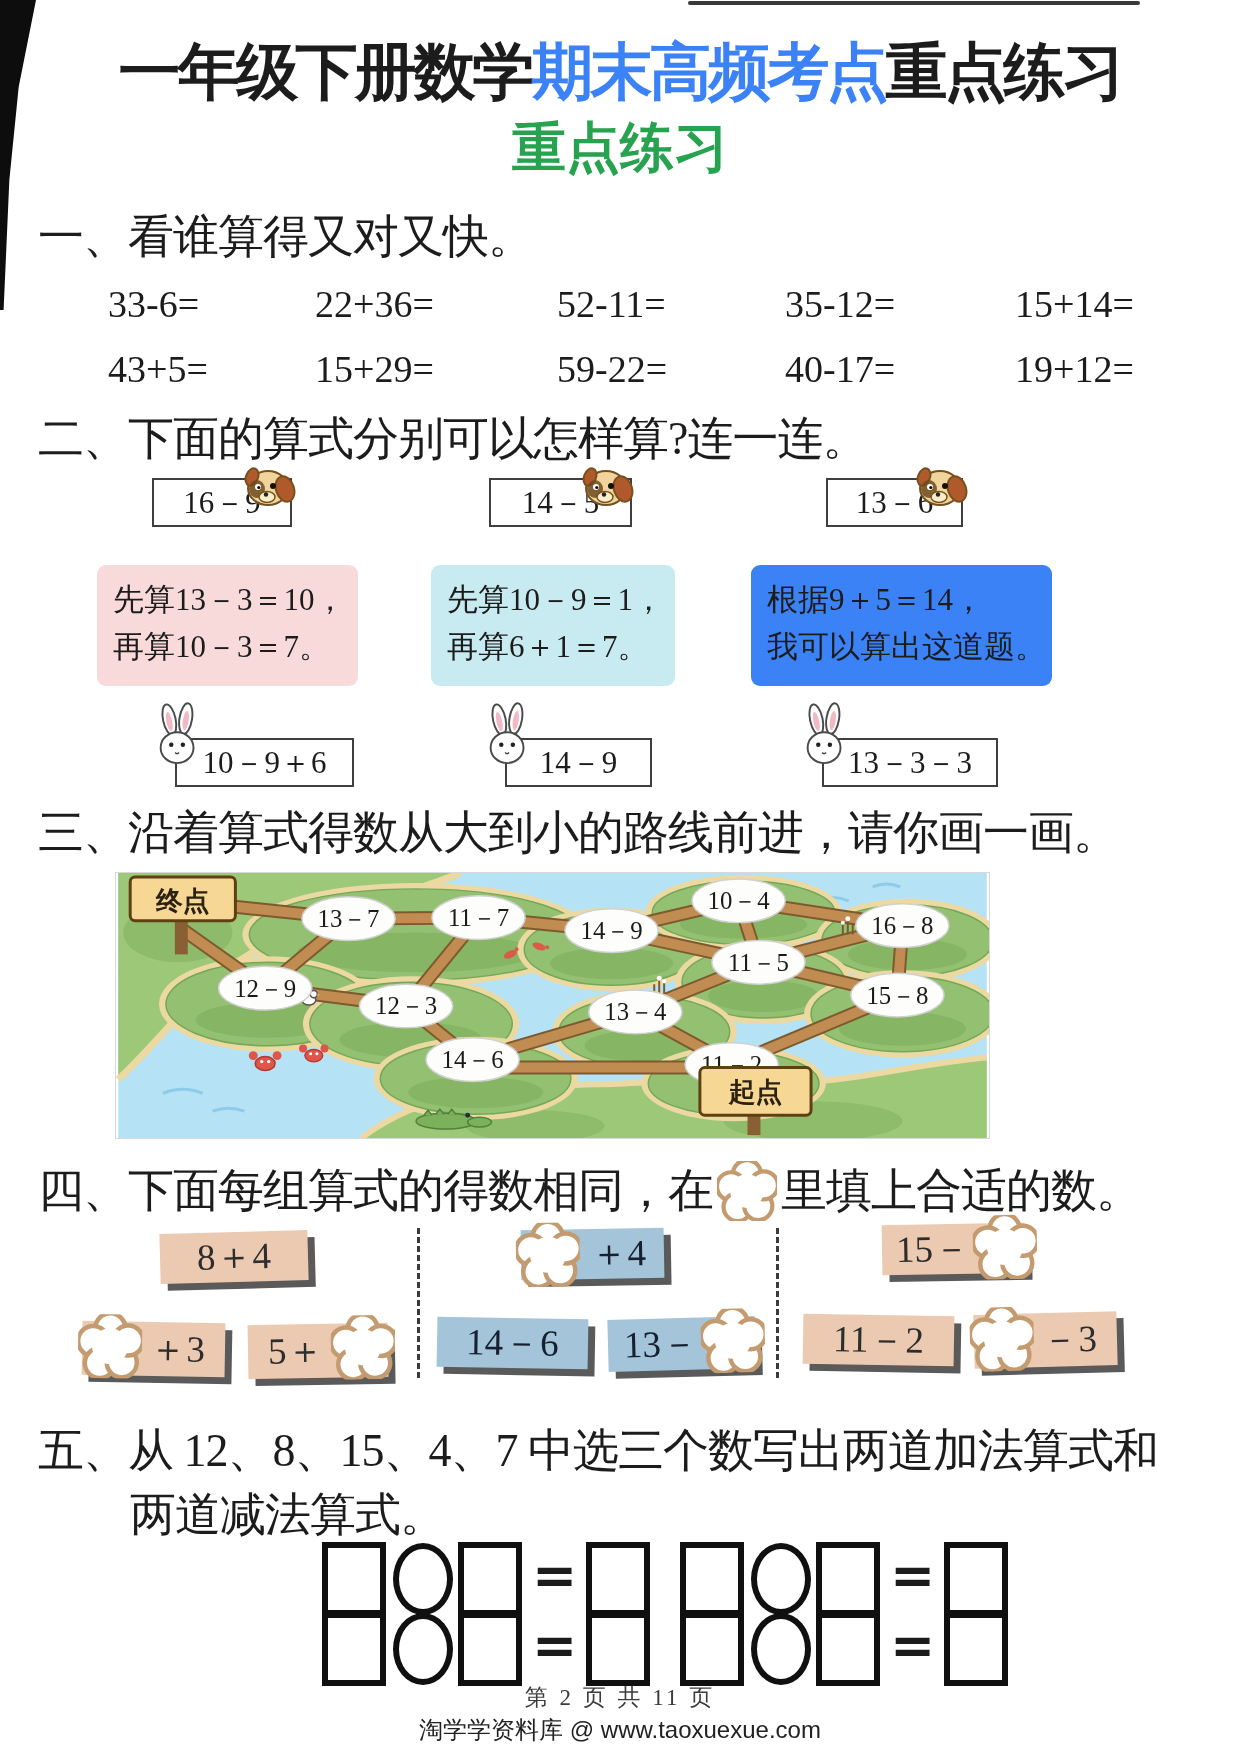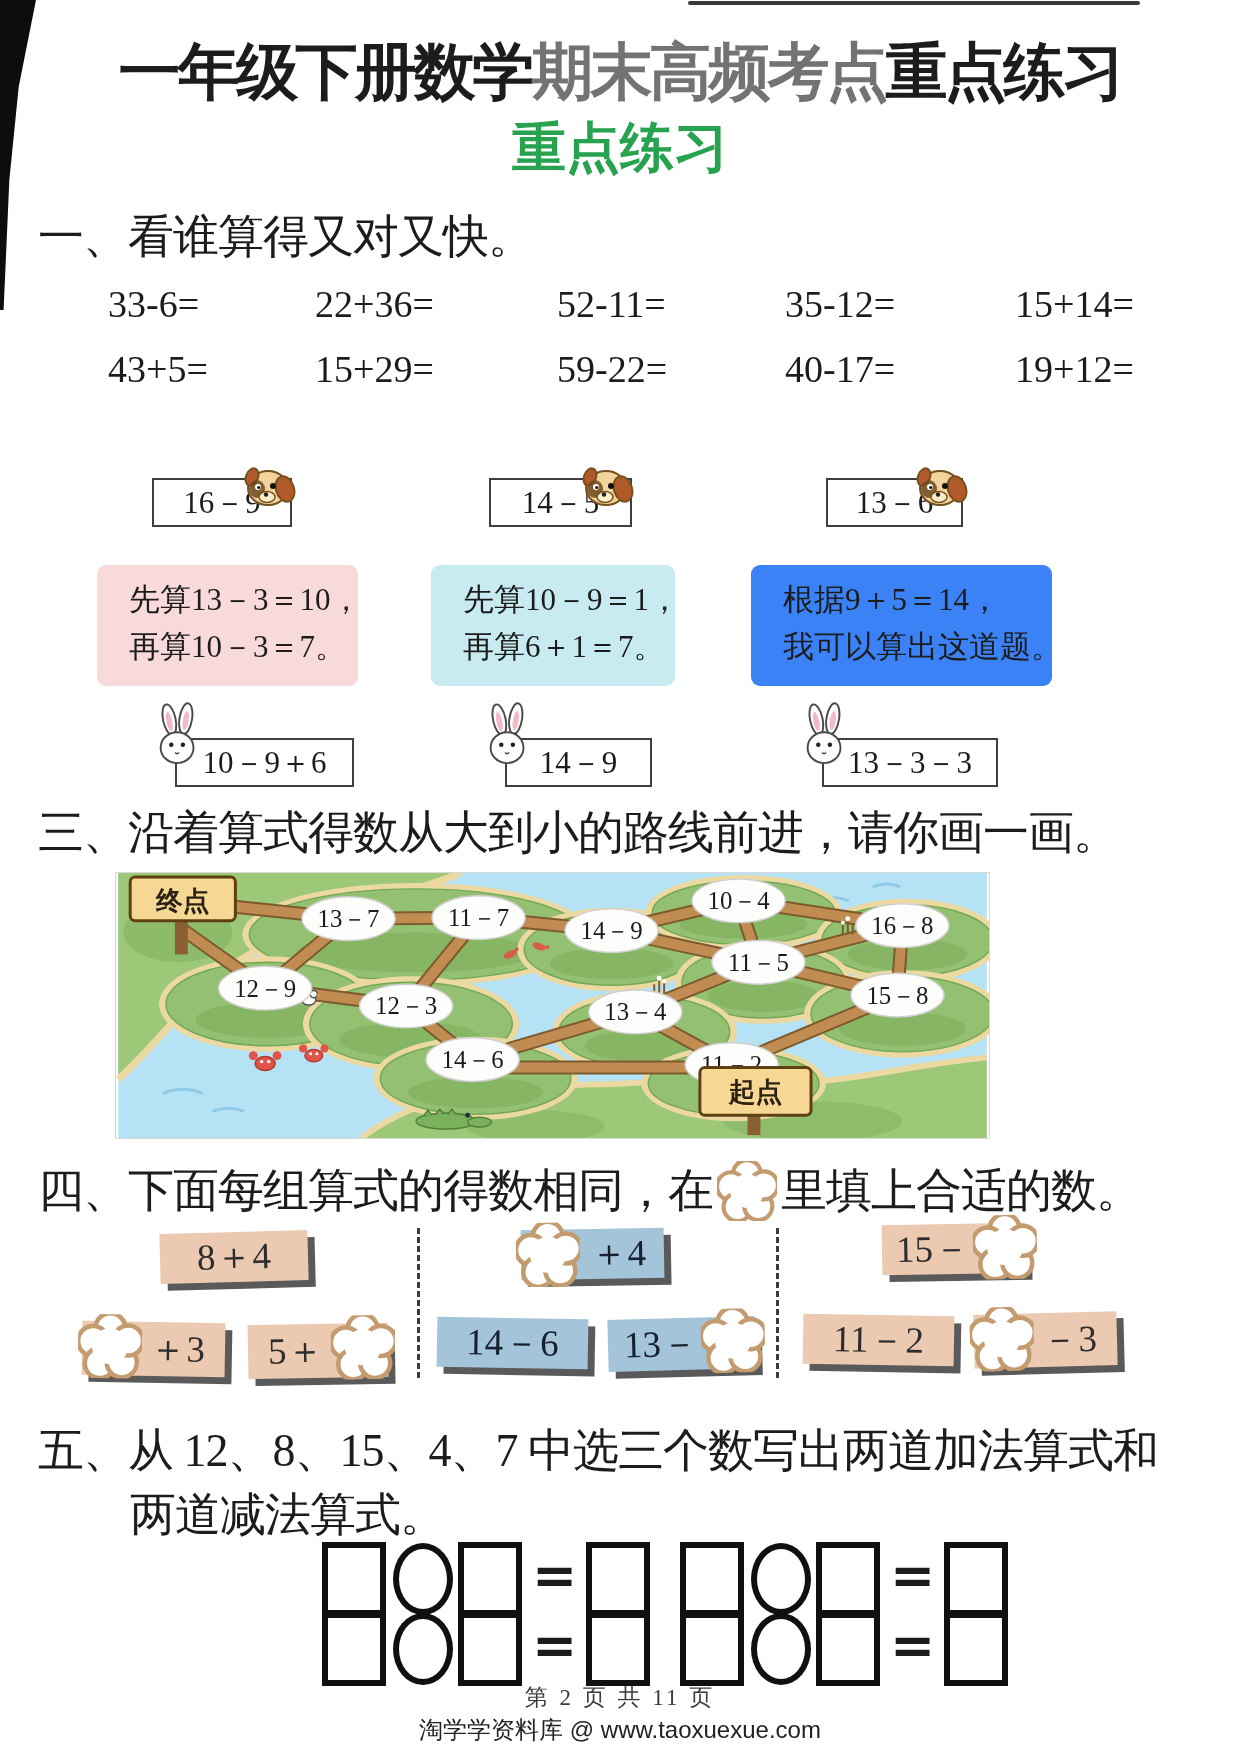--- a/index.html
+++ b/index.html
@@ -6,31 +6,31 @@
   .page{position:relative;width:1240px;height:1753px;background:#ffffff;overflow:hidden;
         font-family:"Liberation Serif","DejaVu Serif",serif;color:#1c1c1c;}
   .abs{position:absolute;}
   
   .corner-artifact{left:0;top:0;width:36px;height:310px;background:#0d0d0d;
         clip-path:polygon(0 0,100% 0,52% 28%,26% 58%,10% 100%,0 100%);}
   .top-streak{left:688px;top:1px;width:452px;height:4px;background:#161616;border-radius:2px;opacity:.85;}
   
   .title-line{top:30px;left:0;width:100%;text-align:center;font-size:62px;font-weight:bold;
         letter-spacing:-3px;white-space:nowrap;}
-  .title-red{color:#737373;}
+  .title-red{color:#3b82f6;}
   .unit-line{top:112px;left:0;width:100%;text-align:center;font-size:54px;font-weight:bold;color:#27a24f;}
   
   .h{font-size:46px;letter-spacing:-1px;white-space:nowrap;}
   
   .eq{font-size:38px;white-space:nowrap;}
   
   .wbox{height:45px;border:2px solid #3f3f3f;background:#ffffff;display:flex;align-items:center;
         justify-content:center;font-size:31px;z-index:2;}
   .peek{z-index:3;}
-  .hint{height:121px;border-radius:9px;padding:11px 16px 0 32px;box-sizing:border-box;
+  .hint{height:121px;border-radius:9px;padding:11px 16px 0 16px;box-sizing:border-box;
         font-size:31px;line-height:1.52;white-space:nowrap;}
   .hint-pink{background:#f9dadb;}
   .hint-blue{background:#c8ebf2;}
   .hint-purple{background:#3b82f6;}
   
   .map{left:115px;top:872px;width:875px;height:267px;border:1px solid #d8d8d8;box-sizing:border-box;}
   .map svg{display:block;}
   .map text{font-family:"Liberation Serif","DejaVu Serif",serif;}
   
   .h4wrap{display:flex;align-items:center;gap:4px;}
@@ -102,20 +102,21 @@
   <div class="abs eq" style="left:315px;top:282px;">22+36=</div>
   <div class="abs eq" style="left:557px;top:282px;">52-11=</div>
   <div class="abs eq" style="left:785px;top:282px;">35-12=</div>
   <div class="abs eq" style="left:1015px;top:282px;">15+14=</div>
   <div class="abs eq" style="left:108px;top:347px;">43+5=</div>
   <div class="abs eq" style="left:315px;top:347px;">15+29=</div>
   <div class="abs eq" style="left:557px;top:347px;">59-22=</div>
   <div class="abs eq" style="left:785px;top:347px;">40-17=</div>
   <div class="abs eq" style="left:1015px;top:347px;">19+12=</div>
 
+  <div class="abs h" style="left:38px;top:408px;">二、下面的算式分别可以怎样算?连一连。</div>
 
   <svg class="abs peek" style="left:240px;top:462px;" width="56" height="46" viewBox="0 0 56 46">
       <use href="#sym-dog"></use>
     </svg>
   <svg class="abs peek" style="left:578px;top:462px;" width="56" height="46" viewBox="0 0 56 46">
       <use href="#sym-dog"></use>
     </svg>
   <svg class="abs peek" style="left:912px;top:462px;" width="56" height="46" viewBox="0 0 56 46">
       <use href="#sym-dog"></use>
     </svg>

